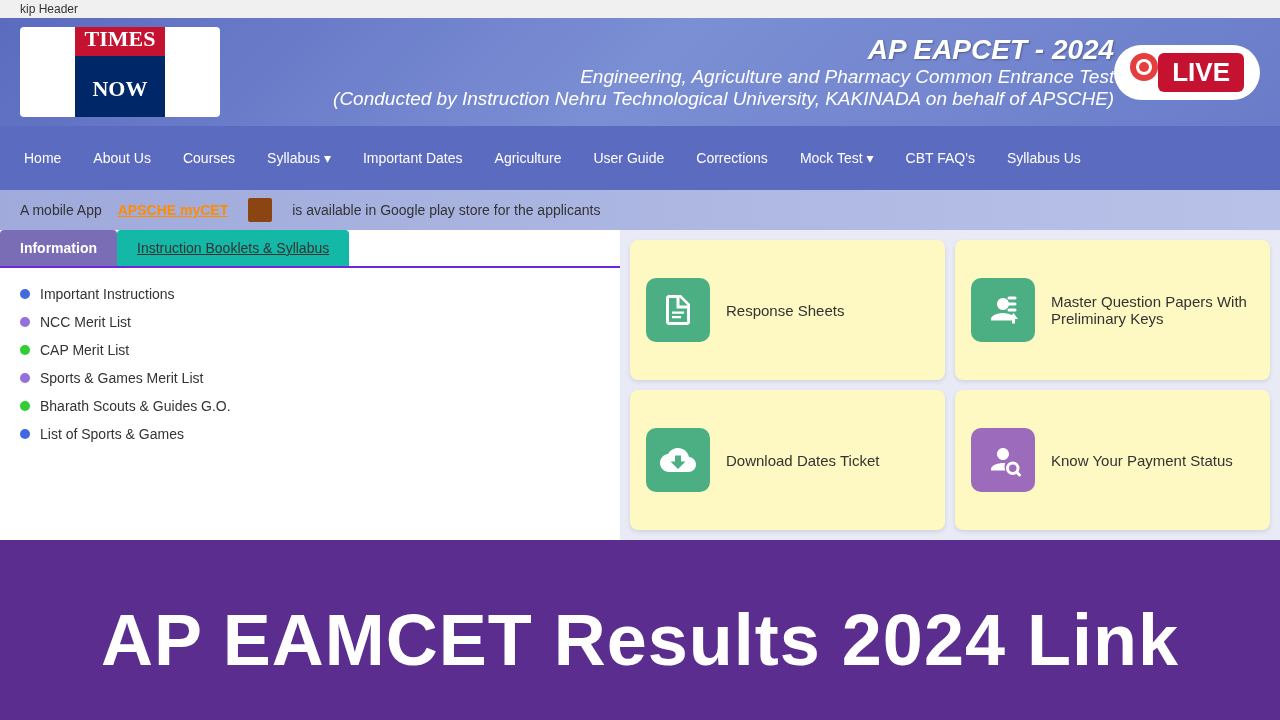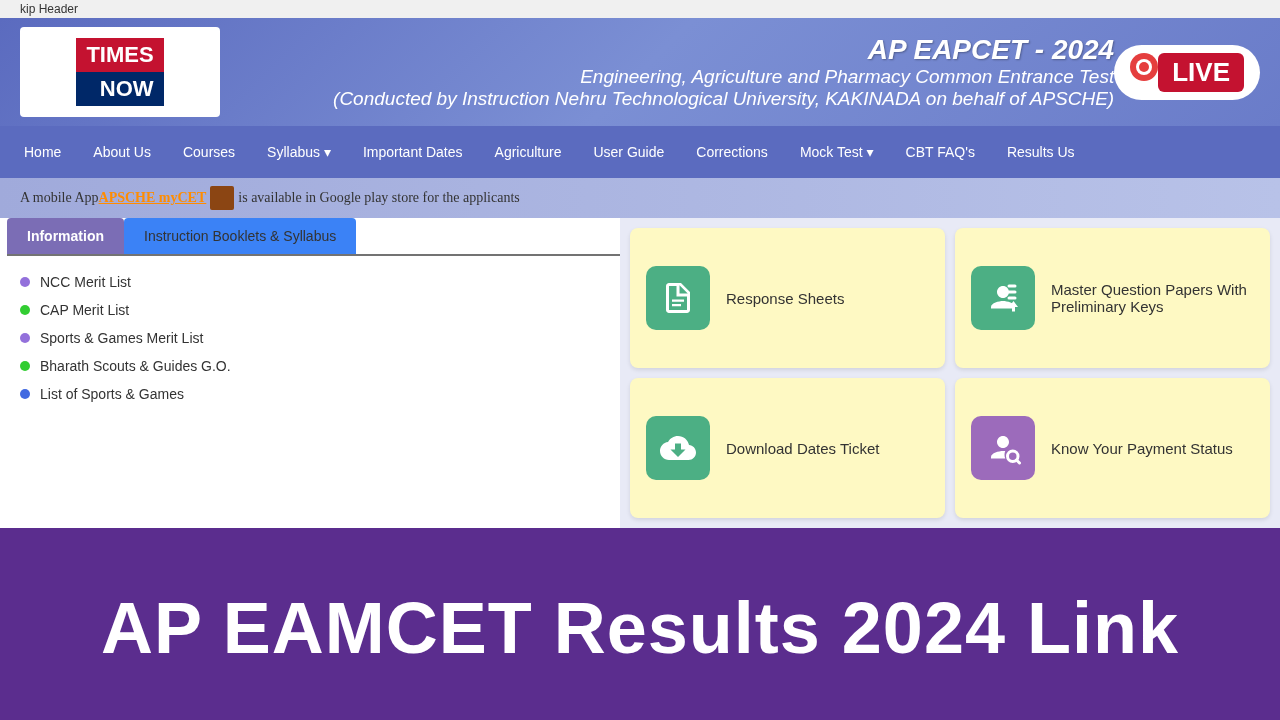--- a/index.html
+++ b/index.html
@@ -26,21 +26,22 @@
       width: 200px;
       height: 90px;
       background: white;
       border-radius: 4px;
       display: flex;
       align-items: center;
       justify-content: center;
       overflow: hidden;
     }
     .logo-inner {
-      text-align: right;
+      text-align: center;
+      font-family: Liberation Serif, serif;
     }
 
     .header-center {
       text-align: right;
       color: white;
       flex: 1;
       font-style: italic;
     }
     .header-center h1 {
       font-size: 28px;
@@ -100,21 +101,21 @@
       padding: 4px 14px;
       border-radius: 6px;
     }
 
     
     .navbar {
       background: #5b6bbf;
       display: flex;
       align-items: center;
       padding: 0 10px;
-      height: 52px;
+      height: 64px;
       gap: 4px;
     }
     .nav-item {
       color: white;
       font-size: 14px;
       padding: 8px 14px;
       cursor: pointer;
       white-space: nowrap;
       border-radius: 3px;
       display: flex;
@@ -123,24 +124,23 @@
     }
 
     
     .banner {
       background: linear-gradient(to right, #a0aadb, #b8c2e8);
       padding: 8px 20px;
       font-size: 14px;
       color: #333;
       display: flex;
       align-items: center;
-      gap: 0;
+      gap: 16px;
       white-space: nowrap;
       overflow: hidden;
-      font-family: Liberation Serif, serif;
     }
     .banner a {
       color: #ff8c00;
       font-weight: bold;
       text-decoration: underline;
     }
     .banner-icon {
       width: 24px;
       height: 24px;
       background: #8b4513;
@@ -158,37 +158,37 @@
     }
 
     
     .left-panel {
       width: 620px;
       background: white;
       padding: 0;
     }
     .tab-bar {
       display: flex;
-      border-bottom: 2px solid #737373;
-      margin-left: 7px;
+      border-bottom: 2px solid #6d28d9;
     }
     .tab {
       padding: 10px 20px;
       font-size: 14px;
       cursor: pointer;
       border-radius: 4px 4px 0 0;
     }
     .tab.active {
       background: #7b6db5;
       color: white;
       font-weight: bold;
     }
     .tab.inactive {
-      background: #3b82f6;
+      background: #14b8a6;
       color: #333;
+      text-decoration: underline;
     }
     .info-list {
       padding: 12px 20px;
       list-style: none;
     }
     .info-list li {
       display: flex;
       align-items: center;
       gap: 10px;
       padding: 6px 0;
@@ -265,21 +265,21 @@
 <body>
 
 <div class="skip-header">
   <span>kip Header</span>
 </div>
 
 <div class="top-header">
   <div class="logo-area">
     <div class="logo-inner">
       <div style="background:#c41230; color:white; padding:4px 10px; font-size:22px; font-weight:900;">TIMES</div>
-      <div style="background:#002868; color:white; padding:4px 10px; font-size:22px; font-weight:900;">NOW</div>
+      <div style="background:#002868; color:white; padding:20px 10px; font-size:22px; font-weight:900;">NOW</div>
     </div>
   </div>
 
   <div class="header-center">
     <h1>AP EAPCET - 2024</h1>
     <p>Engineering, Agriculture and Pharmacy Common Entrance Test</p>
     <p>(Conducted by Instruction Nehru Technological University, KAKINADA on behalf of APSCHE)</p>
   </div>
 
   <div class="live-badge">
@@ -292,38 +292,42 @@
   <div class="nav-item">Home</div>
   <div class="nav-item">About Us</div>
   <div class="nav-item">Courses</div>
   <div class="nav-item">Syllabus ▾</div>
   <div class="nav-item">Important Dates</div>
   <div class="nav-item">Agriculture</div>
   <div class="nav-item">User Guide</div>
   <div class="nav-item">Corrections</div>
   <div class="nav-item">Mock Test ▾</div>
   <div class="nav-item">CBT FAQ's</div>
-  <div class="nav-item">Results Us</div>
+  <div class="nav-item">Syllabus Us</div>
 </nav>
 
 <div class="banner">
   <span>A mobile App </span>
   <a href="#">APSCHE myCET</a>
   <span class="banner-icon"></span>
   <span> is available in Google play store for the applicants</span>
 </div>
 
 <div class="main-content">
 
   <div class="left-panel">
     <div class="tab-bar">
       <div class="tab active">Information</div>
       <div class="tab inactive">Instruction Booklets &amp; Syllabus</div>
     </div>
     <ul class="info-list">
+      <li class="list-item">
+        <span class="dot dot-blue"></span>
+        <span>Important Instructions</span>
+      </li>
       <li class="list-item">
         <span class="dot dot-purple"></span>
         <span>NCC Merit List</span>
       </li>
       <li class="list-item">
         <span class="dot dot-green"></span>
         <span>CAP Merit List</span>
       </li>
       <li class="list-item">
         <span class="dot dot-purple"></span>

